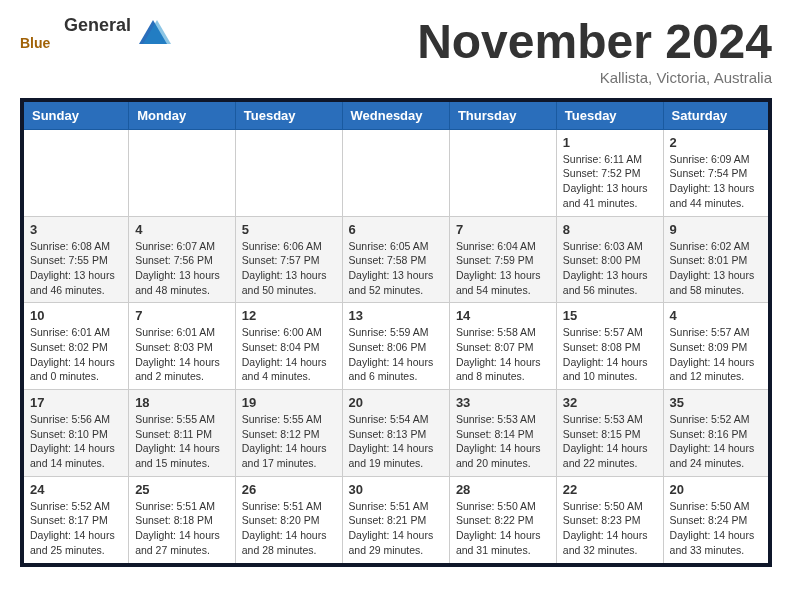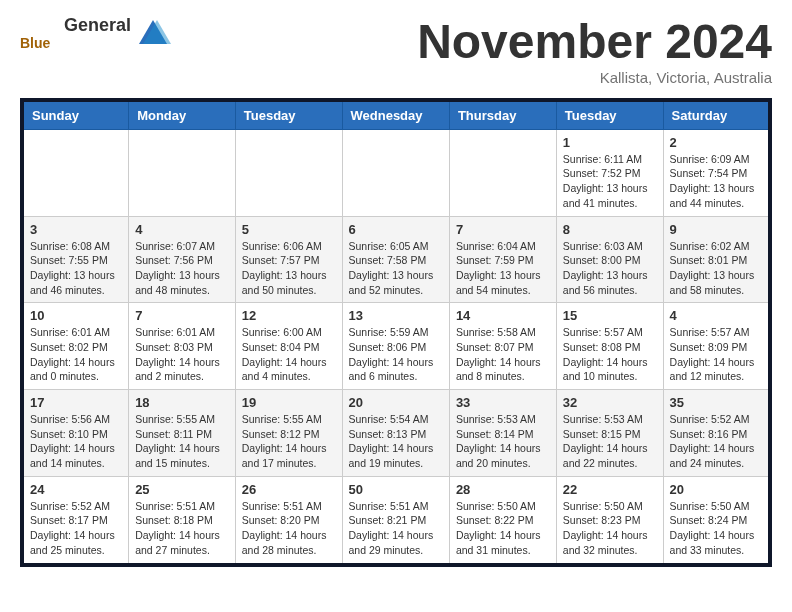--- a/index.html
+++ b/index.html
@@ -246,21 +246,21 @@
           </td>
           <td>
             <span class="day-num">25</span>
             <div class="day-info">Sunrise: 5:51 AM<br>Sunset: 8:18 PM<br>Daylight: 14 hours<br>and 27 minutes.</div>
           </td>
           <td>
             <span class="day-num">26</span>
             <div class="day-info">Sunrise: 5:51 AM<br>Sunset: 8:20 PM<br>Daylight: 14 hours<br>and 28 minutes.</div>
           </td>
           <td>
-            <span class="day-num">50</span>
+            <span class="day-num">30</span>
             <div class="day-info">Sunrise: 5:51 AM<br>Sunset: 8:21 PM<br>Daylight: 14 hours<br>and 29 minutes.</div>
           </td>
           <td>
             <span class="day-num">28</span>
             <div class="day-info">Sunrise: 5:50 AM<br>Sunset: 8:22 PM<br>Daylight: 14 hours<br>and 31 minutes.</div>
           </td>
           <td>
             <span class="day-num">22</span>
             <div class="day-info">Sunrise: 5:50 AM<br>Sunset: 8:23 PM<br>Daylight: 14 hours<br>and 32 minutes.</div>
           </td>

